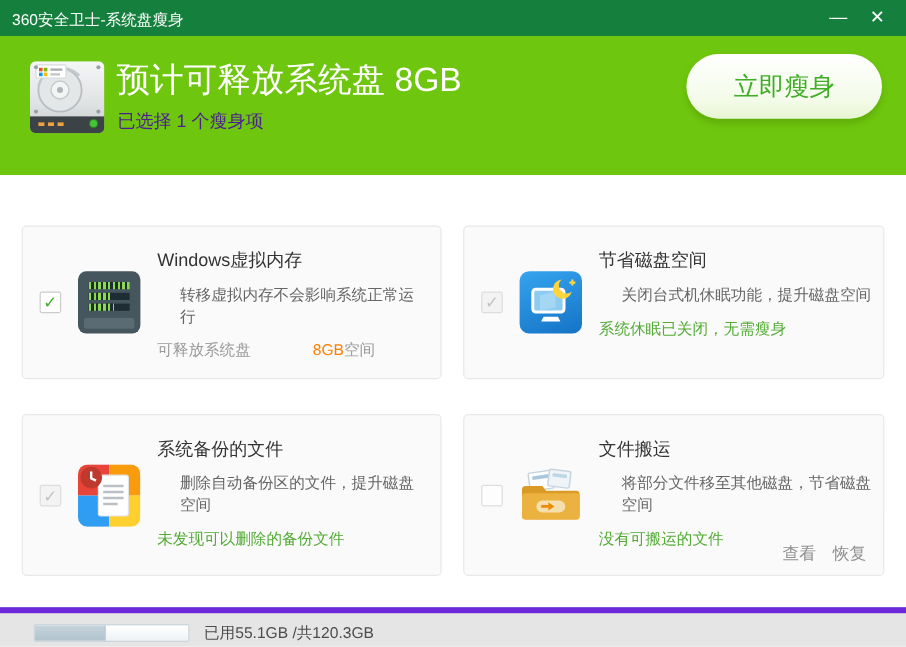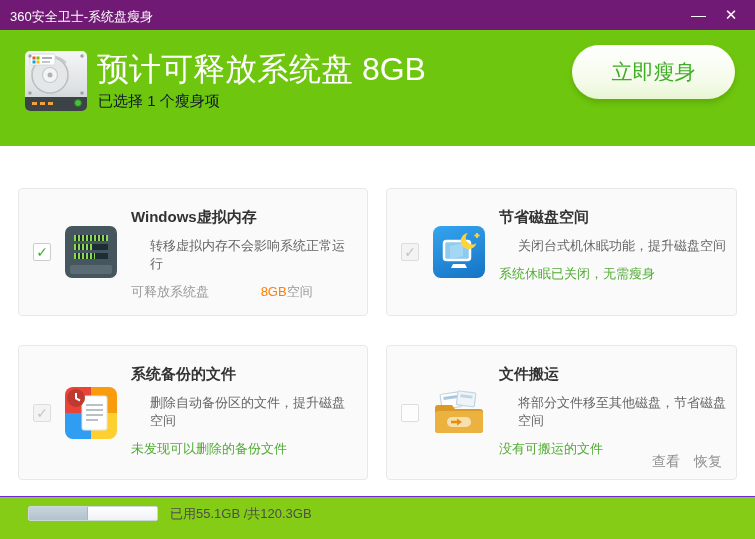--- a/index.html
+++ b/index.html
@@ -1,28 +1,28 @@
 <!DOCTYPE html>
 <html><head>
 <meta charset="utf-8">
 <style>
   * { margin:0; padding:0; box-sizing:border-box; }
   body { font-family:"Liberation Sans","DejaVu Sans",sans-serif; background:#dcdcdc; }
   .window { position:relative; width:755px; height:539px; background:#ffffff; overflow:hidden; }
 
   
-  .titlebar { position:absolute; top:0; left:0; right:0; height:30px; background:#701a75; }
+  .titlebar { position:absolute; top:0; left:0; right:0; height:30px; background:#15803d; }
   .window-title { position:absolute; left:10px; top:8px; font-size:13px; color:#ffffff; }
   .win-controls { position:absolute; right:10px; top:4px; }
   .win-btn { display:inline-block; width:28px; height:22px; line-height:22px; text-align:center;
              color:#ffffff; font-size:15px; cursor:pointer; }
   .header { position:absolute; top:30px; left:0; right:0; height:116px; background:#6fc60e; }
   .disk-icon { position:absolute; left:18px; top:16px; width:76px; height:76px; }
-  .header-title { position:absolute; left:97px; top:18px; font-size:32px; color:#ffffff; }
-  .header-subtitle { position:absolute; left:98px; top:62px; font-size:15px; color:#0f172a; }
+  .header-title { position:absolute; left:97px; top:18px; font-size:28px; color:#ffffff; }
+  .header-subtitle { position:absolute; left:98px; top:62px; font-size:15px; color:#4c1d95; }
   .slim-button { position:absolute; right:20px; top:15px; width:163px; height:54px; border:none;
                  border-radius:27px; background:linear-gradient(180deg,#ffffff 0%,#f4fbe9 70%,#e7f5d2 100%);
                  color:#3fae26; font-size:21px; font-family:Liberation Sans, sans-serif; cursor:pointer;
                  box-shadow:0 4px 5px rgba(70,130,0,0.35); }
 
   
   .content { position:absolute; top:146px; left:0; right:0; height:360px; background:#ffffff; }
   .card { position:absolute; background:#fafafa; border:1px solid #e8e8e8; border-radius:4px; }
   .card-1 { left:18px;  top:42px;  width:350px; height:128px; }
   .card-2 { left:386px; top:42px;  width:351px; height:128px; }
@@ -31,21 +31,21 @@
 
   .checkbox { position:absolute; left:14px; top:50%; transform:translateY(-50%);
               width:18px; height:18px; border-radius:2px; text-align:center; line-height:17px;
               font-size:14px; font-weight:bold; cursor:pointer; }
   .checkbox.checked   { background:#ffffff; border:1px solid #cccccc; color:#3fae26; }
   .checkbox.disabled  { background:#f3f3f3; border:1px solid #dddddd; color:#c3c3c3; cursor:default; }
   .checkbox.unchecked { background:#fdfdfd; border:1px solid #dddddd; color:transparent; }
 
   .card-icon { position:absolute; left:46px; top:50%; transform:translateY(-50%); width:52px; height:52px; }
   .card-text { position:absolute; left:112px; top:19px; right:10px; }
-  .card-title { font-size:15px; font-weight:bold; color:#333333; }
+  .card-title { font-size:15px; font-weight:normal; color:#333333; }
   .card-desc { margin-top:10px; font-size:13px; color:#666666;margin-left:19px; }
   .card-status { margin-top:10px; font-size:13px; color:#9a9a9a; }
   .card-status .hl { color:#ff7e00;margin-left:48px; }
   .card-status.ok { color:#52ab34; }
   .card-links { position:absolute; right:14px; bottom:8px; font-size:14px; color:#8f8f8f; }
   .card-links span { margin-left:10px; cursor:pointer; }
 
   
   .icon-ram { width:52px; height:52px; border-radius:7px; background:#46565e; position:relative; overflow:hidden; }
   .icon-ram .base { position:absolute; left:5px; right:5px; bottom:4px; height:9px; background:#5b6b73; border-radius:2px; }
@@ -54,21 +54,21 @@
       background:repeating-linear-gradient(90deg,#8bd94e 0 2px,#1e2c33 2px 4px); }
   .ram-r1 { top:9px; }  .ram-r1 .stripes { width:100%; }
   .ram-r2 { top:18px; } .ram-r2 .stripes { width:52%; }
   .ram-r3 { top:27px; } .ram-r3 .stripes { width:62%; }
 
   
   .icon-hibernate { width:52px; height:52px; border-radius:8px; background:linear-gradient(160deg,#35a4ef 0%,#1573c5 100%); }
   
 
   
-  .footer { position:absolute; left:0; right:0; bottom:0; height:43px; background:#84cc16; border-top:1px solid #6d28d9; }
+  .footer { position:absolute; left:0; right:0; bottom:0; height:33px; background:#e5e5e5; border-top:5px solid #6d28d9; }
   .progress { position:absolute; left:28px; top:9px; width:130px; height:15px; border:1px solid #ccd6dc;
               border-radius:2px; background:linear-gradient(180deg,#ffffff,#eef2f4); overflow:hidden; cursor:default; }
   .progress-fill { height:100%; background:linear-gradient(180deg,#c6d4dc 0%,#b1c3cd 100%); border-right:1px solid #a6b8c2; }
   .usage-text { position:absolute; left:170px; top:8px; font-size:13px; color:#4d4d4d; }
 </style>
 </head>
 <body>
 
 <div class="window">
 

